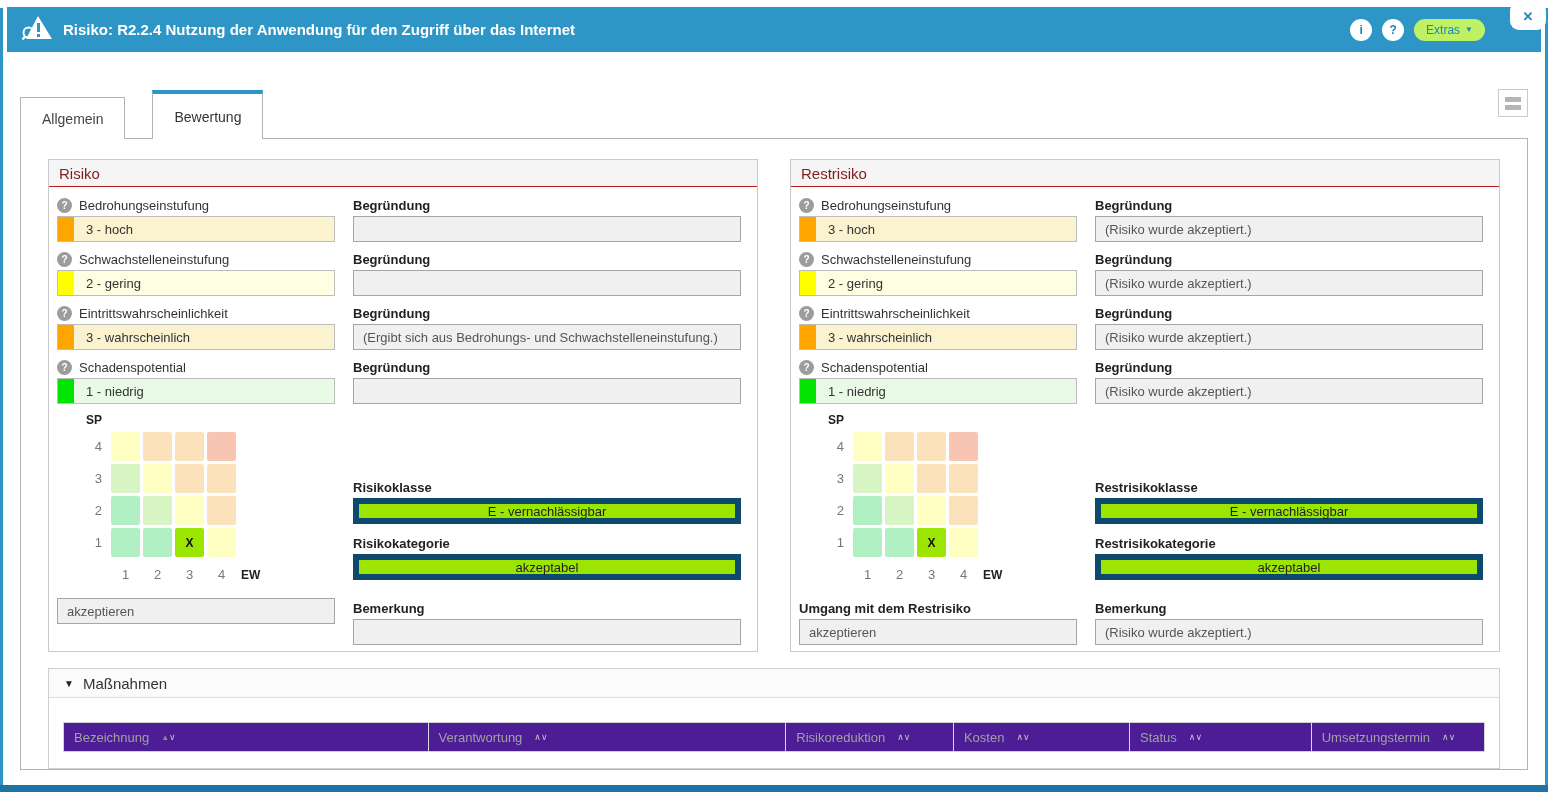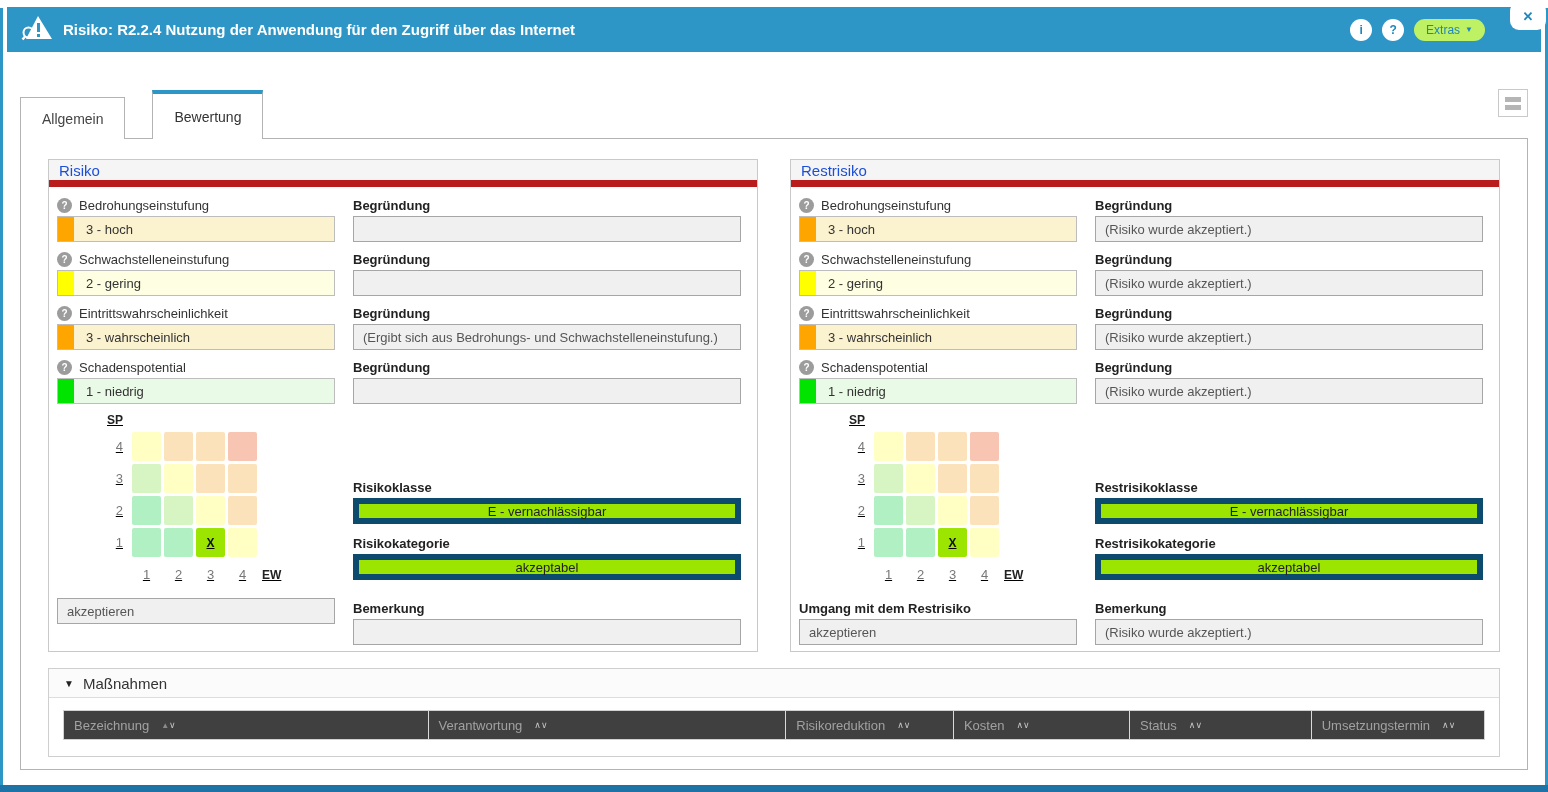--- a/index.html
+++ b/index.html
@@ -34,56 +34,56 @@
   .layout-btn{position:absolute;right:0;top:1px;width:30px;height:28px;background:#fff;border:1px solid #c9c9c9;
               display:flex;align-items:center;justify-content:center;cursor:pointer;}
   .bars{display:flex;flex-direction:column;gap:3px;}
   .bars i{display:block;width:16px;height:5px;background:#b5b5b5;}
 
   .content-box{margin:0 17px;border:1px solid #b3b3b3;padding:20px 27px 0;height:632px;box-sizing:border-box;
                position:relative;z-index:1;background:#fff;}
   .panels-row{display:flex;gap:32px;}
   .panel{flex:1;border:1px solid #c9c9c9;height:493px;box-sizing:border-box;background:#fff;}
   .panel-header{height:27px;box-sizing:border-box;display:flex;align-items:center;padding:0 10px;font-size:15px;
-                color:#1d4ed8;background:#f5f5f5;border-bottom:7px solid #b91c1c;}
+                color:#7f1d1d;background:#f5f5f5;border-bottom:1px solid #b91c1c;}
   .panel-body{padding:8px 16px 0 8px;}
 
   .form-row{display:flex;justify-content:space-between;margin-bottom:7px;}
   .lcol{width:278px;}
   .rcol{width:388px;text-align:center;}
   .field-label{height:18px;font-size:13px;color:#333;display:flex;align-items:center;margin:1px 0 2px;}
   .field-label.bold{font-weight:bold;color:#222;}
   .q-icon{width:15px;height:15px;border-radius:50%;background:#9c9c9c;color:#fff;font-size:10px;font-weight:bold;
           display:inline-flex;align-items:center;justify-content:center;margin-right:7px;flex:0 0 15px;cursor:pointer;}
   .rating{height:26px;box-sizing:border-box;border:1px solid #bdbdbd;display:flex;align-items:stretch;cursor:pointer;}
   .swatch{width:16px;}
   .val{padding-left:12px;font-size:13px;color:#333;display:flex;align-items:center;}
   .text-input{height:26px;background:#f0f0f0;border:1px solid #a6a6a6;font-size:13px;color:#555;display:flex;
               align-items:center;padding:0 9px;box-sizing:border-box;}
 
   .matrix-row{display:flex;justify-content:space-between;margin:5px 0 9px;}
-  .matrix-block{margin-left:50px;text-decoration:underline;}
+  .matrix-block{margin-left:29px;}
   .sp-label{font-weight:bold;font-size:12px;color:#222;margin:2px 0 5px;}
   .matrix-grid{display:grid;grid-template-columns:22px repeat(4,29px) 36px;grid-auto-rows:29px;gap:3px;align-items:center;}
   .m-rowlabel{font-size:13px;color:#777;text-align:right;padding-right:6px;}
   .m-cell{width:29px;height:29px;border-radius:2px;display:flex;align-items:center;justify-content:center;
           font-weight:bold;font-size:12px;color:#111;}
   .m-collabel{font-size:13px;color:#777;text-align:center;}
   .m-ewlabel{font-weight:bold;font-size:12px;color:#222;padding-left:2px;}
   .class-col{margin-top:66px;}
   .green-box{height:26px;box-sizing:border-box;border:6px solid #0c4a6e;display:flex;align-items:center;
              justify-content:center;font-size:13px;color:#222;margin-bottom:4px;}
   .mt{margin-top:10px;}
 
   .massnahmen{margin-top:16px;border:1px solid #cfcfcf;background:#fff;}
   .mass-header{height:28px;display:flex;align-items:center;padding:0 15px;font-size:15px;color:#333;
                border-bottom:1px solid #ddd;background:#fbfbfb;cursor:pointer;}
   .collapse-icon{font-size:10px;margin-right:9px;color:#222;}
   .mass-body{padding:12px 14px 16px;}
-  .thead{display:flex;height:30px;background:#404040;border:1px solid #d2d2d2;box-sizing:border-box;}
+  .thead{display:flex;height:30px;background:#4c1d95;border:1px solid #d2d2d2;box-sizing:border-box;margin-top:12px;}
   .th{display:flex;align-items:center;padding:0 10px;font-size:13px;color:#a1a1a1;border-left:1px solid #dadada;
       box-sizing:border-box;cursor:pointer;}
   .th:first-child{border-left:none;}
   .c0{width:25.6%}.c1{width:25.2%}.c2{width:11.8%}.c3{width:12.4%}.c4{width:12.8%}.c5{width:12.2%}
   .sort{margin-left:12px;font-size:9px;color:#c4c4c4;display:flex;align-items:center;}
   .s-up.active{color:#8a8a8a;font-size:8px;}
 </style>
 </head>
 <body>
 

